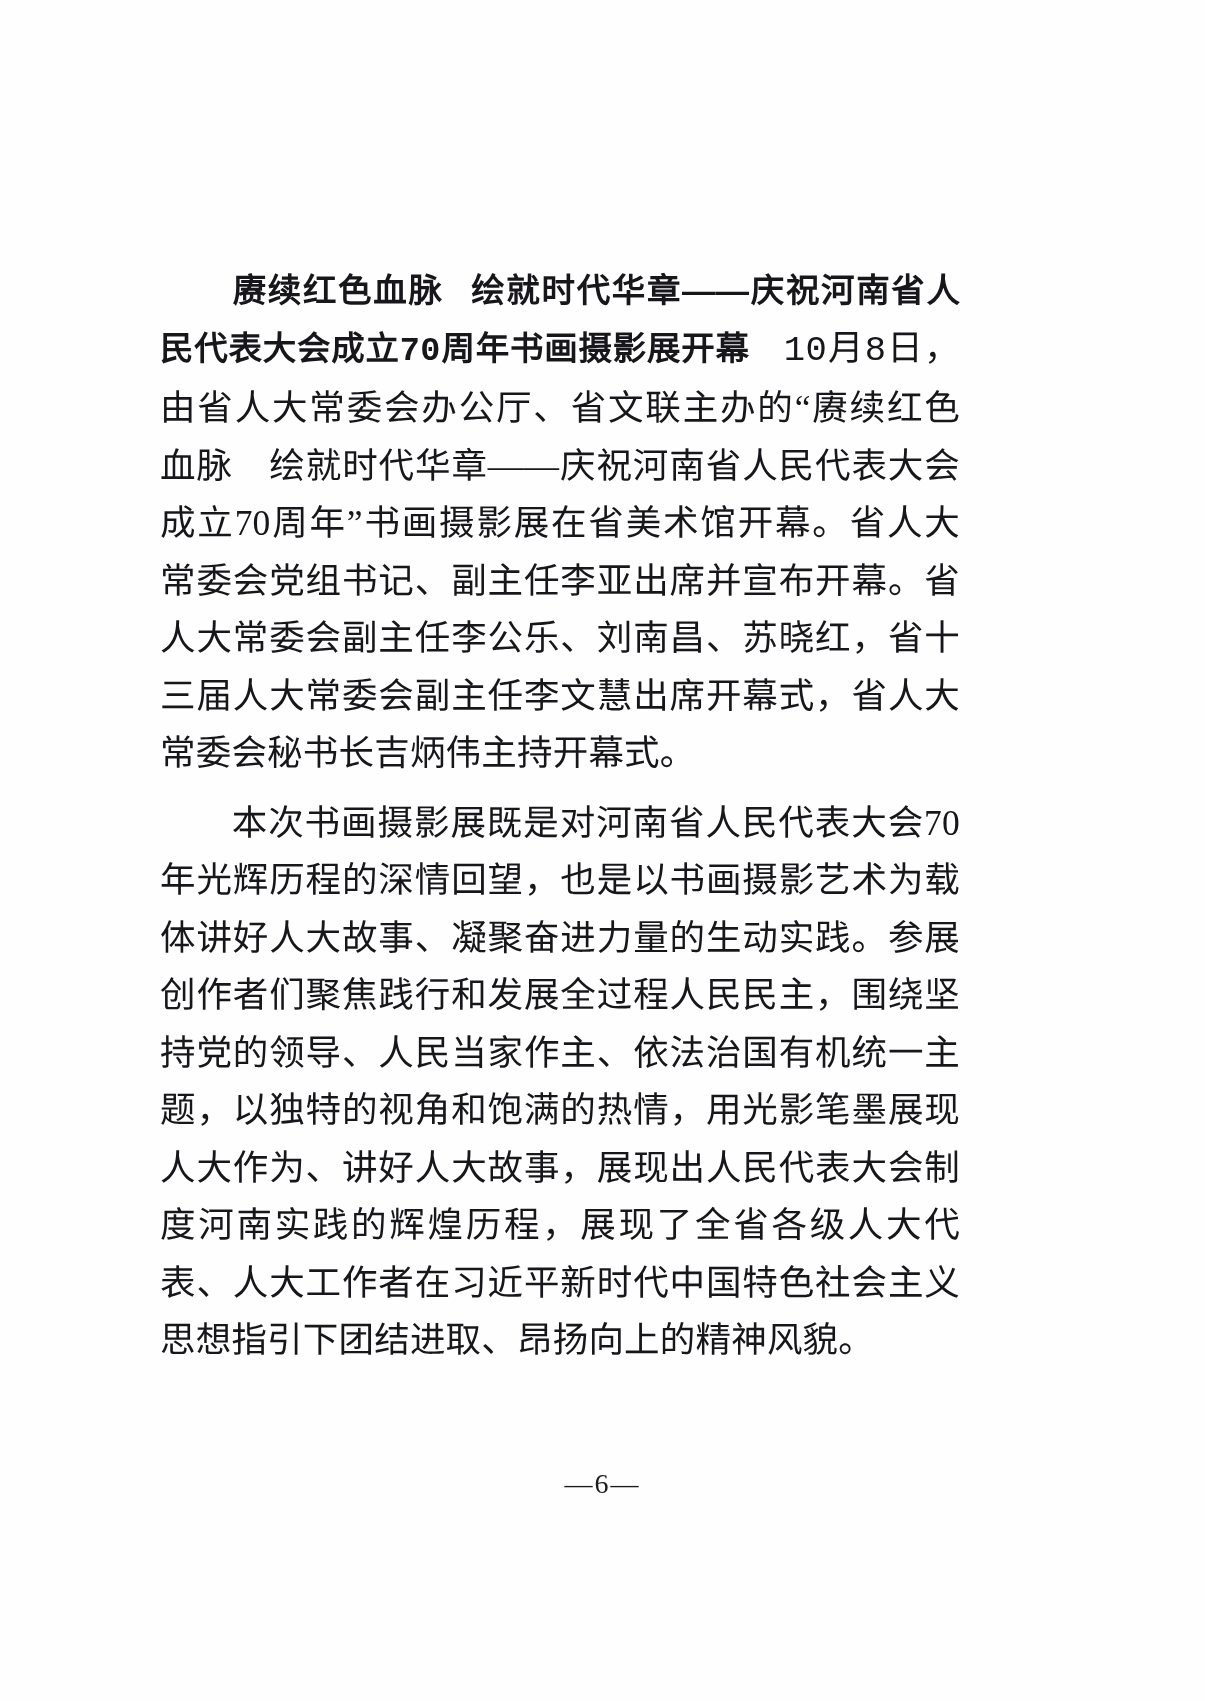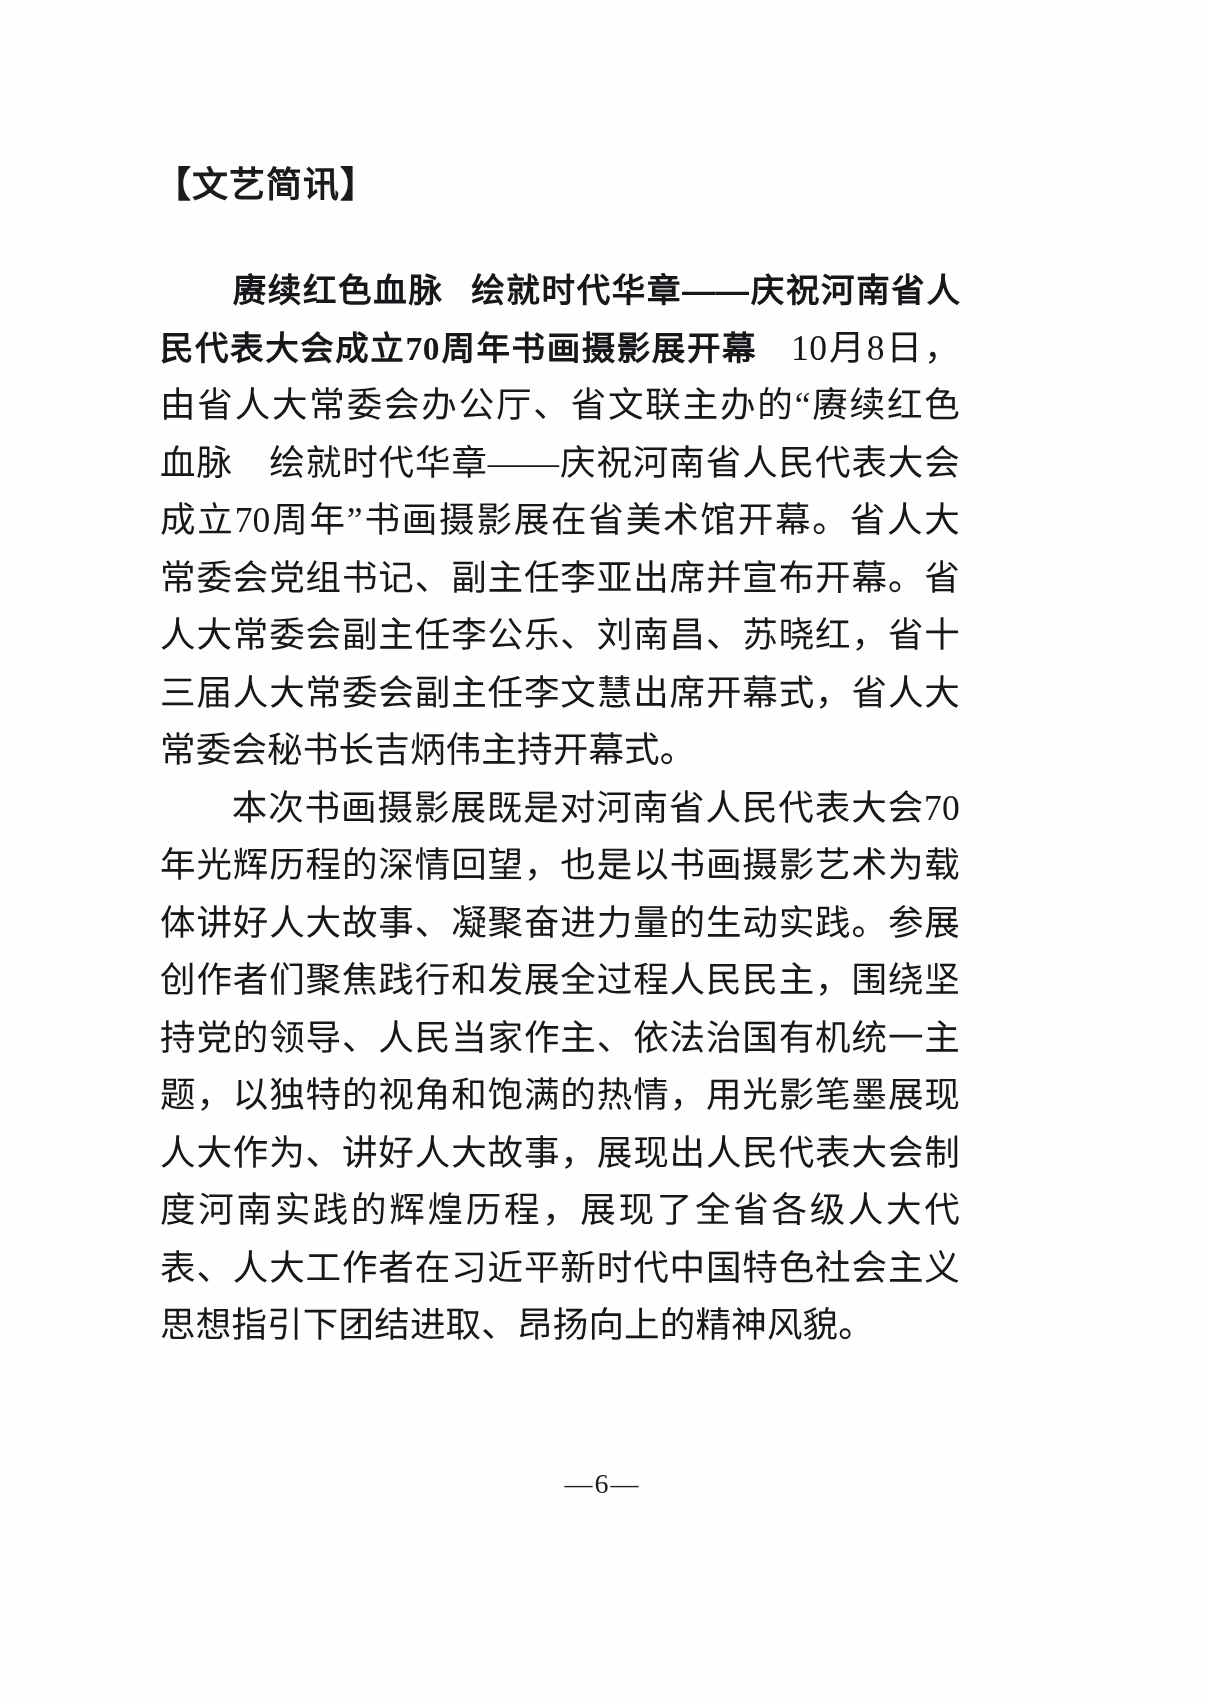--- a/index.html
+++ b/index.html
@@ -49,42 +49,42 @@
     font-family: "Liberation Serif", "DejaVu Serif", serif;
     font-size: 35.5px;
     line-height: 57.5px;
     text-align: justify;
     text-justify: inter-ideograph;
     color: #17171b;
     letter-spacing: 0.2px;
   }
 
   .para + .para {
-    margin-top: 0px;
+    margin-top: 12px;
   }
 
   .indent::before {
     content: "";
     display: inline-block;
     width: 71px;
   }
 
   
   .art-title {
     font-family: Liberation Sans, sans-serif;
     font-weight: 700;
     font-size: 33.5px;
     letter-spacing: 0px;
   }
   .gap-md { display: inline-block; width: 26px; }
   .gap-lg { display: inline-block; width: 34px; }
 
   
   .num {
-    font-family: Liberation Serif, serif;
+    font-family: Liberation Mono, monospace;
     letter-spacing: 0.5px;
     margin-top: 6px;
   }
 
   
   .page-footer {
     position: absolute;
     left: 0;
     right: 0;
     top: 1468px;
@@ -93,21 +93,20 @@
     font-size: 28px;
     color: #1c1c1c;
     letter-spacing: 2px;
   }
 </style>
 </head>
 <body>
 
 <div class="page">
 
-  <div class="section-heading">【文艺简讯】</div>
 
   <div class="article">
 
     <p class="para indent"><span class="art-title">赓续红色血脉</span><span class="gap-md"></span><span class="art-title">绘就时代华章——庆祝河南省人民代表大会成立</span><span class="art-title num">70</span><span class="art-title">周年书画摄影展开幕</span><span class="gap-lg"></span><span class="num">10月8日，</span><span>由省人大常委会办公厅、省文联主办的“赓续红色血脉　绘就时代华章——庆祝河南省人民代表大会成立70周年”书画摄影展在省美术馆开幕。省人大常委会党组书记、副主任李亚出席并宣布开幕。省人大常委会副主任李公乐、刘南昌、苏晓红，省十三届人大常委会副主任李文慧出席开幕式，省人大常委会秘书长吉炳伟主持开幕式。</span></p>
 
     <p class="para indent"><span>本次书画摄影展既是对河南省人民代表大会70年光辉历程的深情回望，也是以书画摄影艺术为载体讲好人大故事、凝聚奋进力量的生动实践。参展创作者们聚焦践行和发展全过程人民民主，围绕坚持党的领导、人民当家作主、依法治国有机统一主题，以独特的视角和饱满的热情，用光影笔墨展现人大作为、讲好人大故事，展现出人民代表大会制度河南实践的辉煌历程，展现了全省各级人大代表、人大工作者在习近平新时代中国特色社会主义思想指引下团结进取、昂扬向上的精神风貌。</span></p>
 
   </div>
 
   <div class="page-footer">—6—</div>

